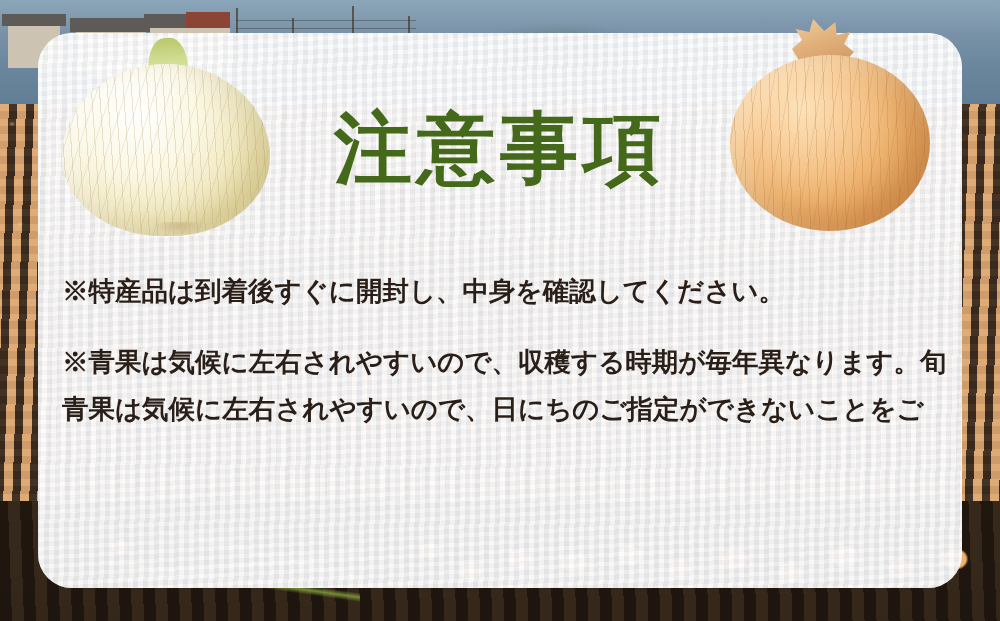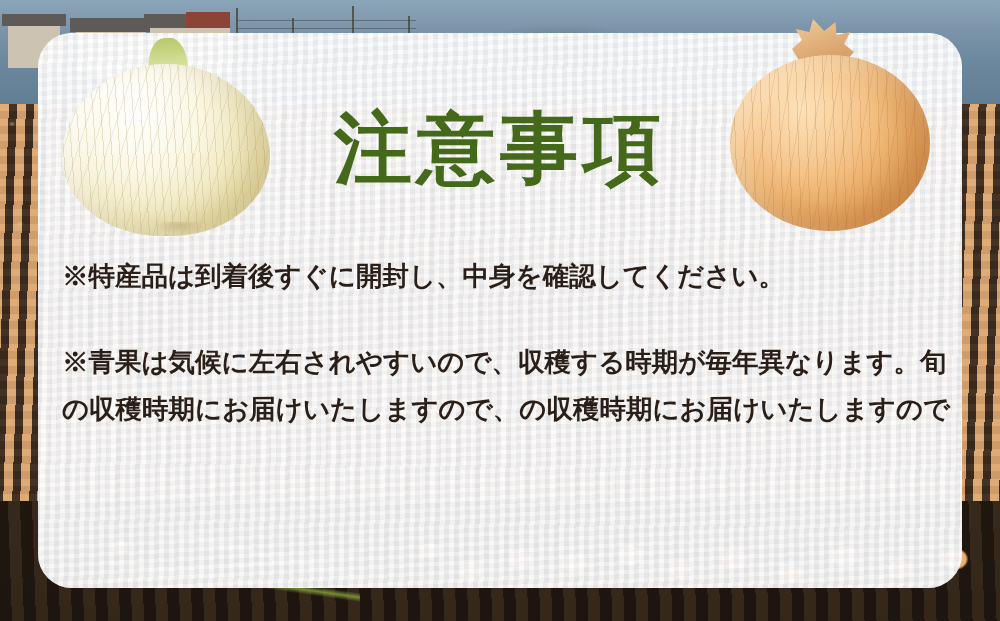--- a/index.html
+++ b/index.html
@@ -204,33 +204,33 @@
     font-family: "Liberation Serif", "DejaVu Serif", serif;
     font-size: 78px;
     line-height: 1.05;
     font-weight: 700;
     letter-spacing: 5px;
     color: #44691a;
   }
 
   .body-block {
     position: absolute;
-    left: 62px; top: 253px; width: 890px;
+    left: 62px; top: 268px; width: 890px;
   }
   .para {
     font-family: "Liberation Serif", "DejaVu Serif", serif;
     font-size: 26.5px;
     line-height: 47px;
     font-weight: 700;
     color: #2a1f18;
     letter-spacing: 0px;
     text-align: justify;
     text-justify: inter-character;
   }
-  .para + .para { margin-top: 41px; font-family: Liberation Mono, monospace; }
+  .para + .para { margin-top: 24px; }
   .para .ln { display: block; white-space: nowrap; }
 </style>
 </head>
 <body>
 
 <div id="stage">
 
   <div class="bg">
     <div class="bg-sky"></div>
     <div class="bg-mountain"></div>
@@ -282,17 +282,17 @@
   <div class="title">注意事項</div>
 
   <div class="body-block">
 
     <div class="para">
       <span class="ln">※特産品は到着後すぐに開封し、中身を確認してください。</span>
     </div>
 
     <div class="para">
       <span class="ln">※青果は気候に左右されやすいので、収穫する時期が毎年異なります。旬</span>
-      <span class="ln">の収穫時期にお届けいたしますので、の収穫時期にお届けいたしますので</span>
+      <span class="ln">青果は気候に左右されやすいので、日にちのご指定ができないことをご</span>
     </div>
 
   </div>
 </div>
 
 </body></html>

